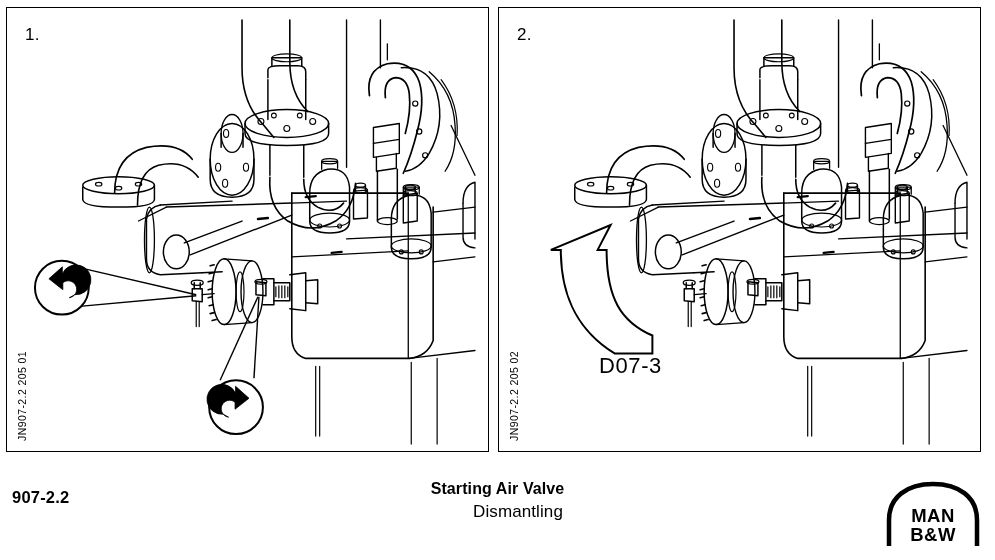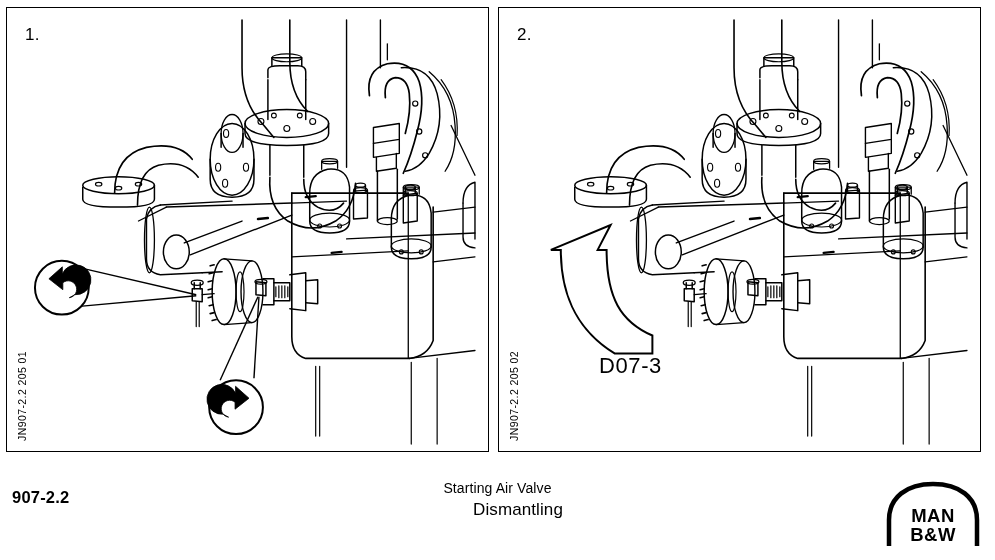--- a/index.html
+++ b/index.html
@@ -87,22 +87,22 @@
     letter-spacing: 0.2px;
   }
   #footer-titles {
     position: absolute;
     left: 0;
     top: 28px;
     width: 995px;
     text-align: center;
   }
   #doc-title {
-    font-size: 14px;
-    font-weight: normal;
+    font-size: 16px;
+    font-weight: bold;
     line-height: 1.18;
     letter-spacing: 0.1px;
   }
   #doc-subtitle {
     font-size: 17px;
     font-weight: 400;
     line-height: 1.5;
     letter-spacing: 0.1px;
     padding-left: 41px;
   }

